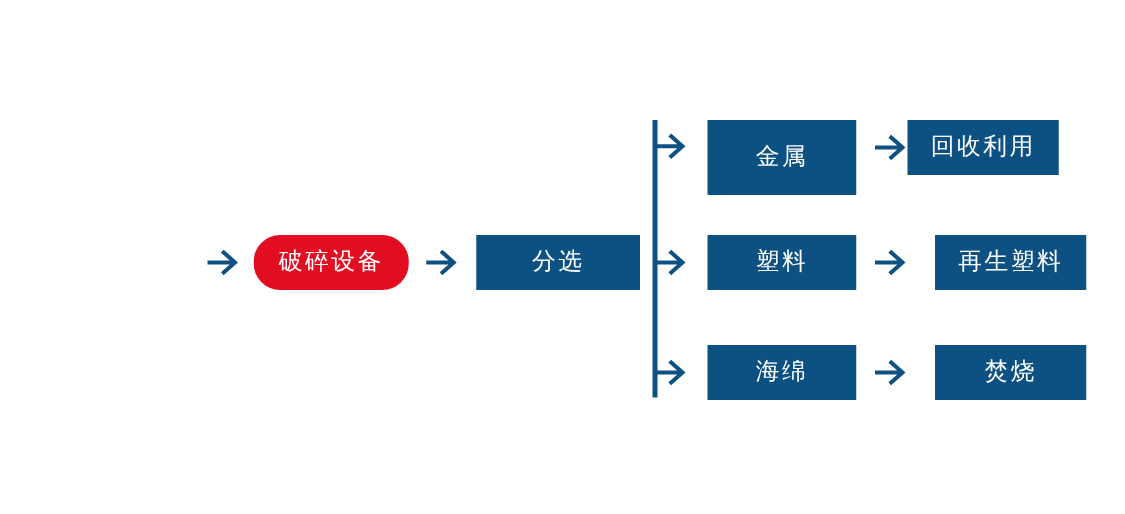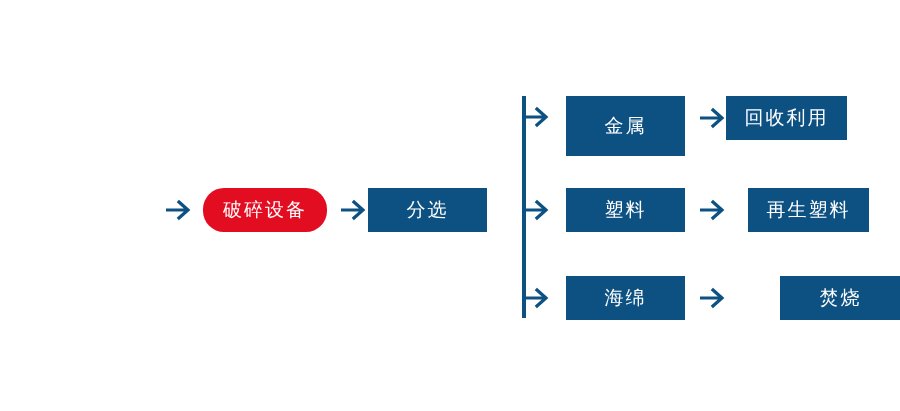--- a/index.html
+++ b/index.html
@@ -64,21 +64,21 @@
   </span>
 
   <div class="node node-red" style="left:203px; top:188px; width:124px; height:44px;border-radius:21px;">破碎设备</div>
 
   <span class="arrow" style="left:341px; top:198px;">
     <svg width="28" height="24" viewBox="0 0 28 24" aria-hidden="true">
       <path d="M1 12 H20 M13 4 L22 12 L13 20" fill="none" stroke="#0d5183" stroke-width="3.2" stroke-linecap="square" stroke-linejoin="miter"></path>
     </svg>
   </span>
 
-  <div class="node node-blue" style="left:368px; top:188px; width:119px; height:44px;text-align:center;">分选</div>
+  <div class="node node-blue" style="left:381px; top:188px; width:131px; height:44px;text-align:center;">分选</div>
 
   <div class="trunk" style="left:522px; top:96px; width:4px; height:222px;"></div>
 
   <span class="branch" style="left:524px; top:105px;">
     <svg width="28" height="24" viewBox="0 0 28 24" aria-hidden="true">
       <path d="M1 12 H20 M13 4 L22 12 L13 20" fill="none" stroke="#0d5183" stroke-width="3.2" stroke-linecap="square" stroke-linejoin="miter"></path>
     </svg>
   </span>
 
   <span class="branch" style="left:524px; top:198px;">
@@ -114,15 +114,15 @@
   <div class="node node-blue" style="left:748px; top:188px; width:121px; height:44px;text-align:center;">再生塑料</div>
 
   <div class="node node-blue" style="left:566px; top:276px; width:119px; height:44px;">海绵</div>
 
   <span class="arrow" style="left:700px; top:286px;">
     <svg width="28" height="24" viewBox="0 0 28 24" aria-hidden="true">
       <path d="M1 12 H20 M13 4 L22 12 L13 20" fill="none" stroke="#0d5183" stroke-width="3.2" stroke-linecap="square" stroke-linejoin="miter"></path>
     </svg>
   </span>
 
-  <div class="node node-blue" style="left:748px; top:276px; width:121px; height:44px;margin-left:32px;">焚烧</div>
+  <div class="node node-blue" style="left:748px; top:276px; width:121px; height:44px;">焚烧</div>
 
 </div>
 
 </body></html>

